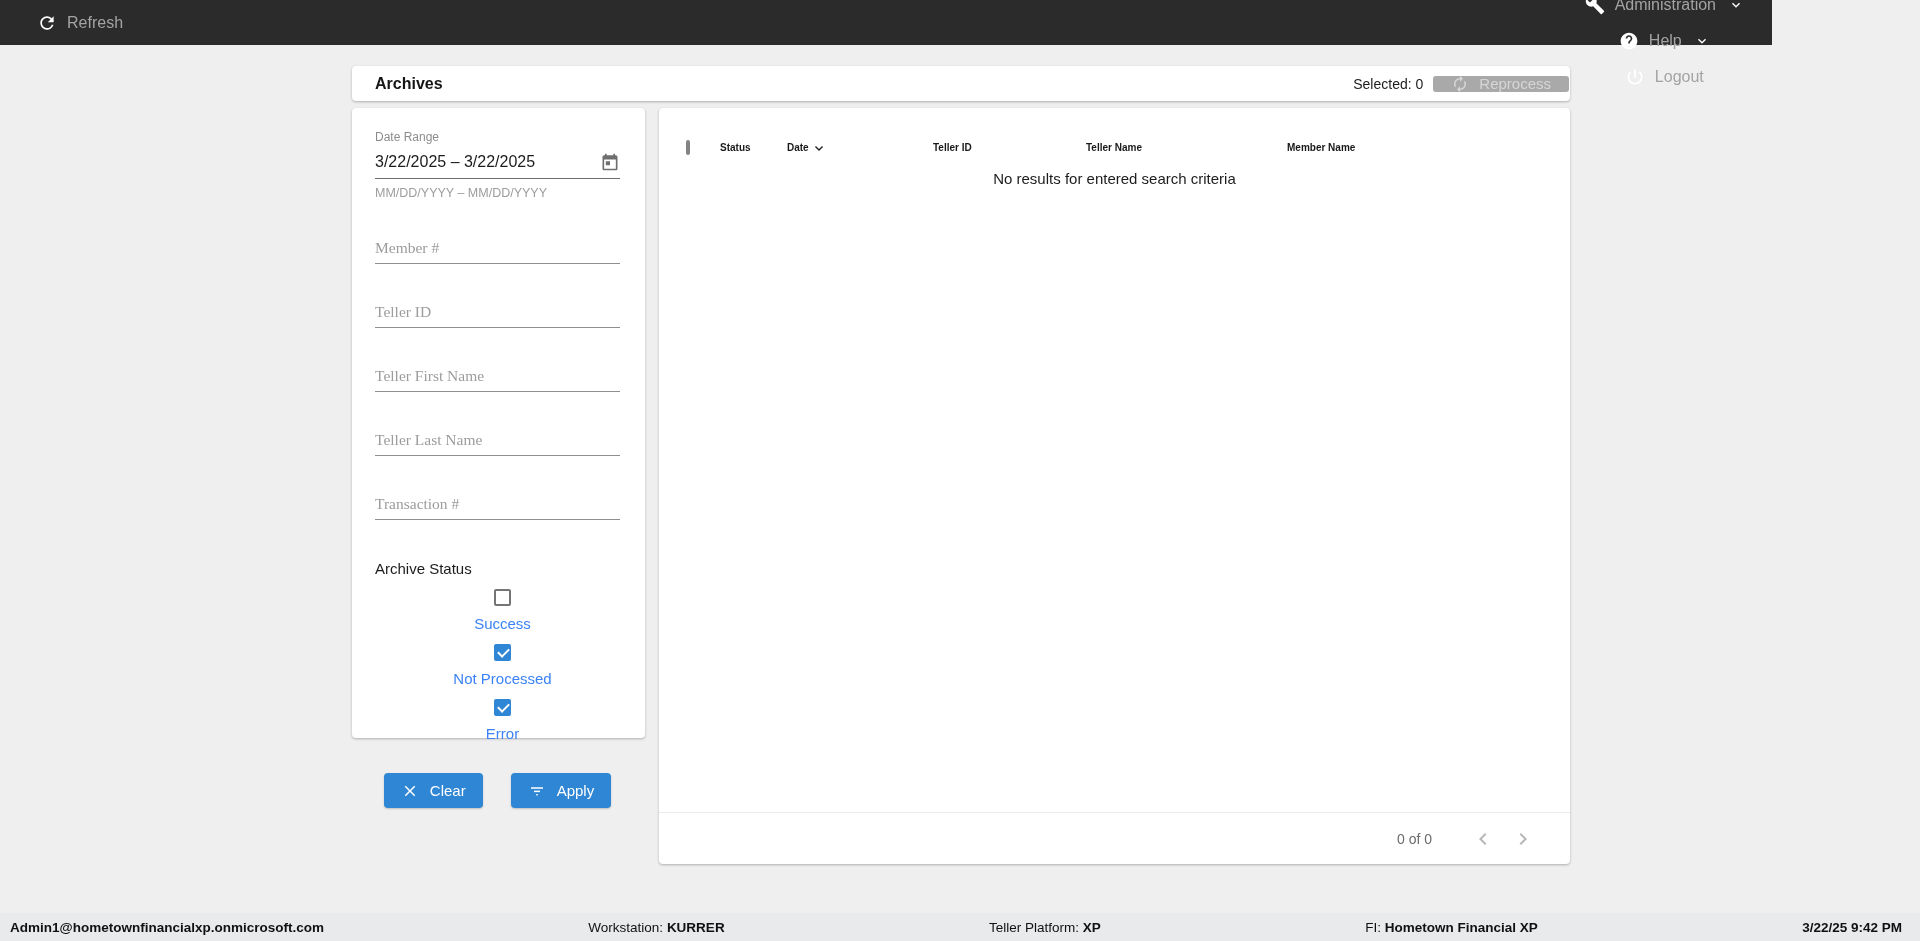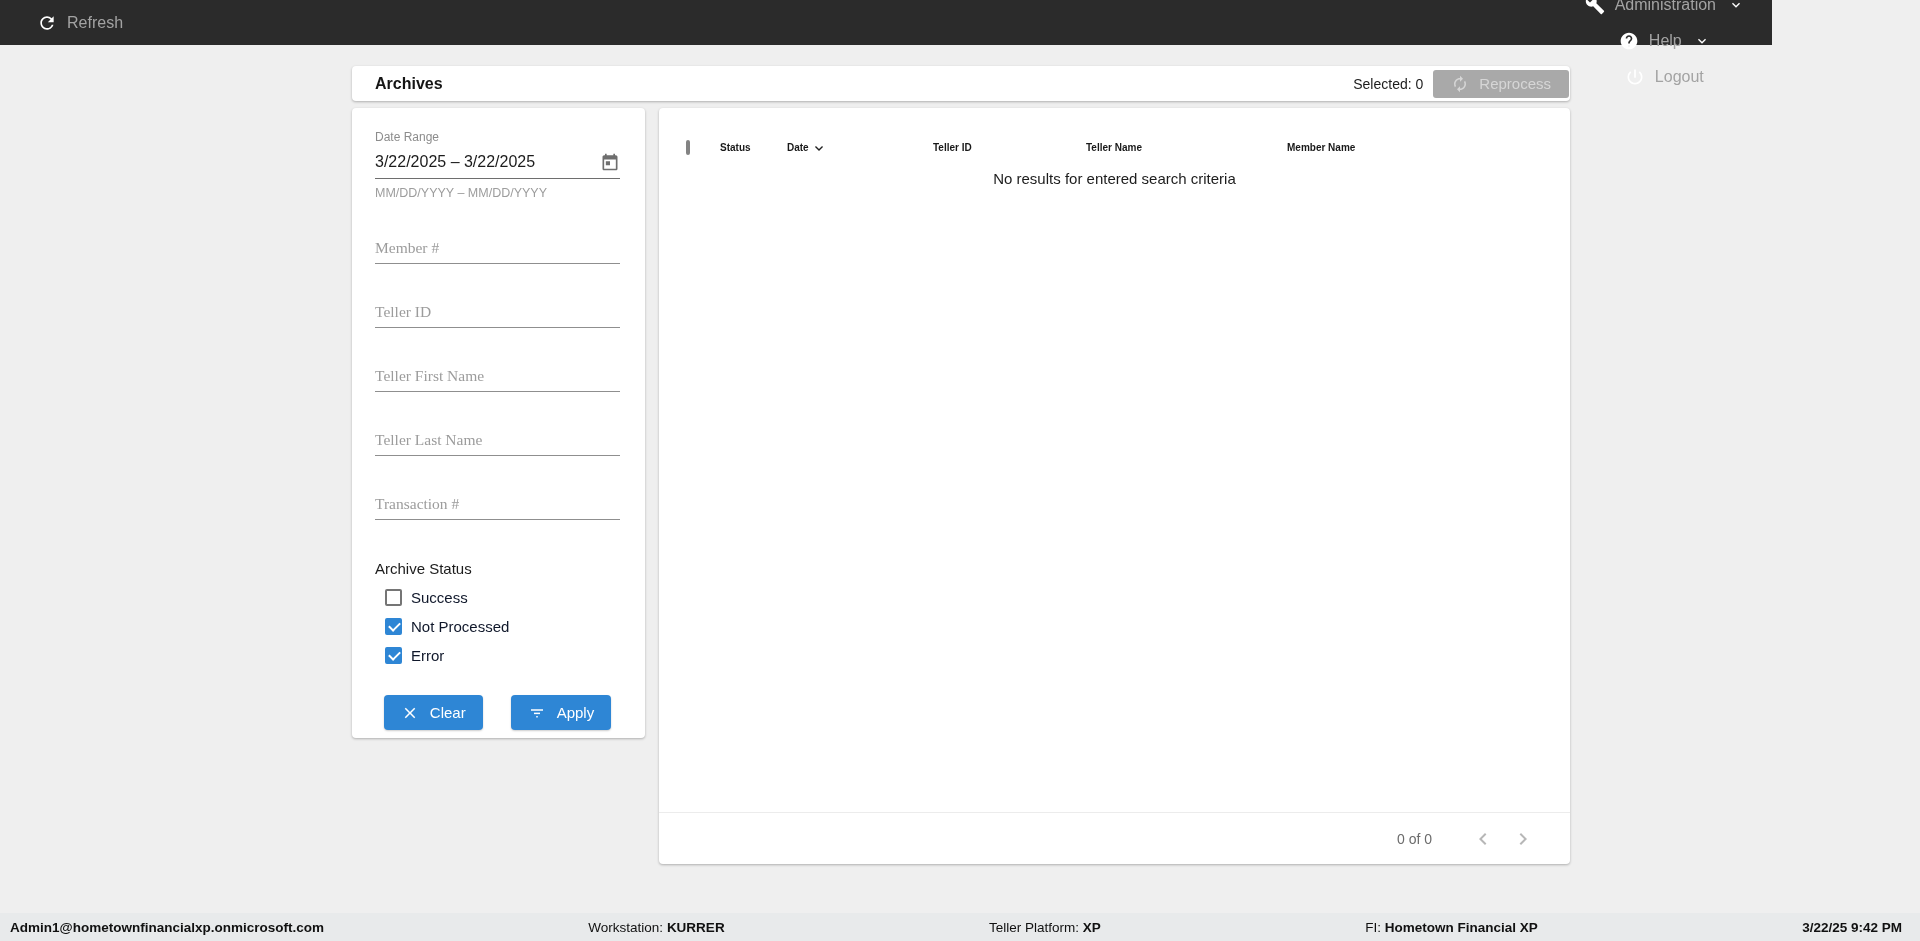--- a/index.html
+++ b/index.html
@@ -35,21 +35,21 @@
   }
   .toolbar-card {
     left:352px; top:66px; width:1218px; height:35px;
     display:flex; align-items:center; justify-content:space-between;
     padding-left:23px;
   }
   .toolbar-title { font-size:16px; font-weight:700; color:#161616; }
   .toolbar-right { display:flex; align-items:center; height:100%; }
   .selected-label { font-size:14px; color:#1c1c1c; margin-right:10px; }
   .reprocess-btn {
-    height:28px; margin:2px 1px 2px 0; border:none; border-radius:3px;
+    height:16px; margin:2px 1px 2px 0; border:none; border-radius:3px;
     background:#a9a9a9; color:#d6d6d6;
     display:flex; align-items:center; gap:10px; padding:0 18px;
     font-size:15px; font-family:inherit; cursor:default;
   }
   .reprocess-btn svg { width:18px; height:18px; }
 
   
   .sidebar-card {
     left:352px; top:108px; width:293px; height:630px;
     padding:22px 25px 0 23px;
@@ -66,21 +66,21 @@
   .mat-input {
     display:block; width:100%; margin-top:39px;
     border:none; border-bottom:1px solid #8f8f8f; background:transparent;
     font-family:Liberation Serif, serif; font-size:15.5px; color:#1c1c1c; padding:0 0 6px 0;
     outline:none;
   }
   .mat-input::placeholder { color:#9c9c9c; opacity:1; }
   .section-label { font-size:15px; color:#1c1c1c; margin-top:40px; }
   .cb-row {
     display:flex; align-items:center; gap:9px;
-    margin:12px 0 0 10px; font-size:15px; color:#0f172a; cursor:pointer;
+    margin:12px 0 0 10px; font-size:15px; color:#3b82f6; cursor:pointer;flex-direction:column;
   }
   .cb-row:first-of-type { margin-top:16px; }
   .cb {
     width:17px; height:17px; border:2px solid #757575; border-radius:2px;
     position:relative; background:#fff; flex:0 0 auto;
   }
   .cb.checked { background:#2e86d5; border-color:#2e86d5; }
   .cb.checked::after {
     content:""; position:absolute; left:4px; top:0px;
     width:5px; height:9px;

